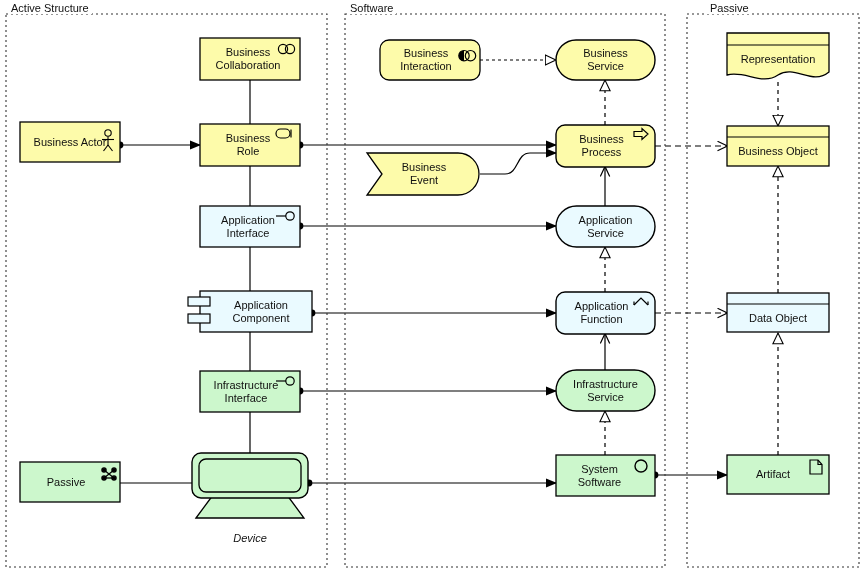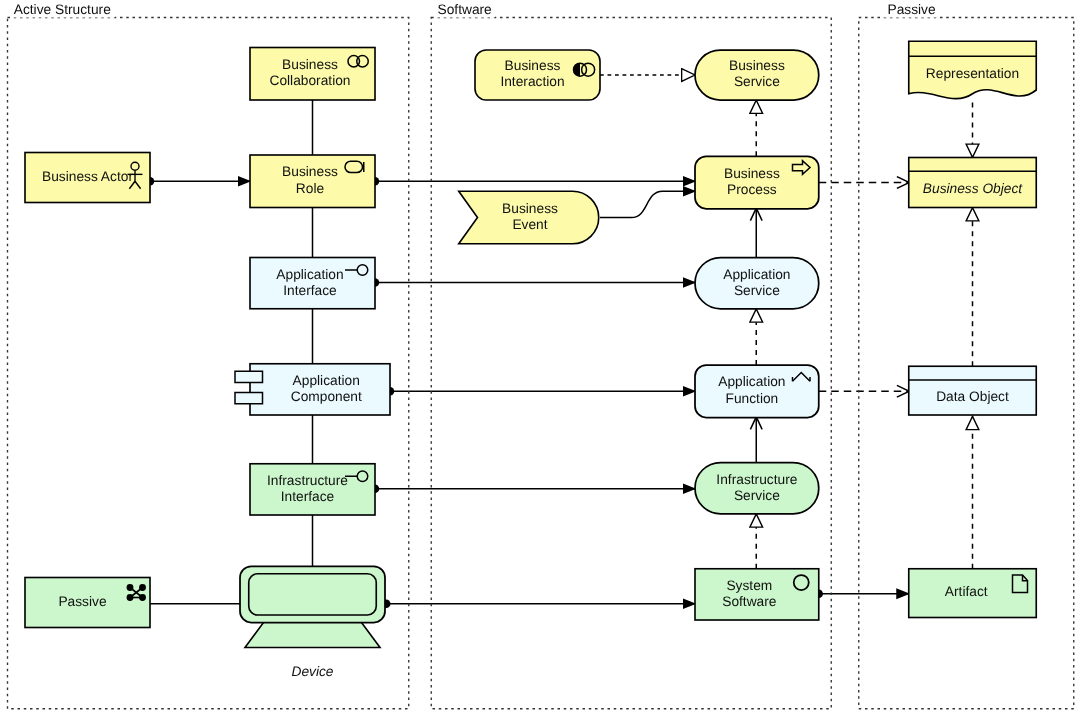--- a/index.html
+++ b/index.html
@@ -313,21 +313,21 @@
 Role</div>
   <div class="nodetext" style="left:378px;top:40px;width:96px;height:40px;">Business
 Interaction</div>
   <div class="nodetext" style="left:556px;top:40px;width:99px;height:40px;">Business
 Service</div>
   <div class="nodetext" style="left:552px;top:125px;width:99px;height:42px;">Business
 Process</div>
   <div class="nodetext" style="left:382px;top:153px;width:84px;height:42px;">Business
 Event</div>
   <div class="nodetext" style="left:727px;top:45px;width:102px;height:28px;">Representation</div>
-  <div class="nodetext" style="left:727px;top:137px;width:102px;height:29px;font-style:italic;">Business Object</div>
+  <div class="nodetext" style="left:727px;top:137px;width:102px;height:29px;">Business Object</div>
   <div class="nodetext" style="left:200px;top:206px;width:96px;height:41px;">Application
 Interface</div>
   <div class="nodetext" style="left:556px;top:206px;width:99px;height:41px;">Application
 Service</div>
   <div class="nodetext" style="left:210px;top:291px;width:102px;height:41px;">Application
 Component</div>
   <div class="nodetext" style="left:552px;top:292px;width:99px;height:42px;">Application
 Function</div>
   <div class="nodetext" style="left:727px;top:304px;width:102px;height:28px;border-radius:10px;">Data Object</div>
   <div class="nodetext" style="left:198px;top:371px;width:96px;height:41px;">Infrastructure

